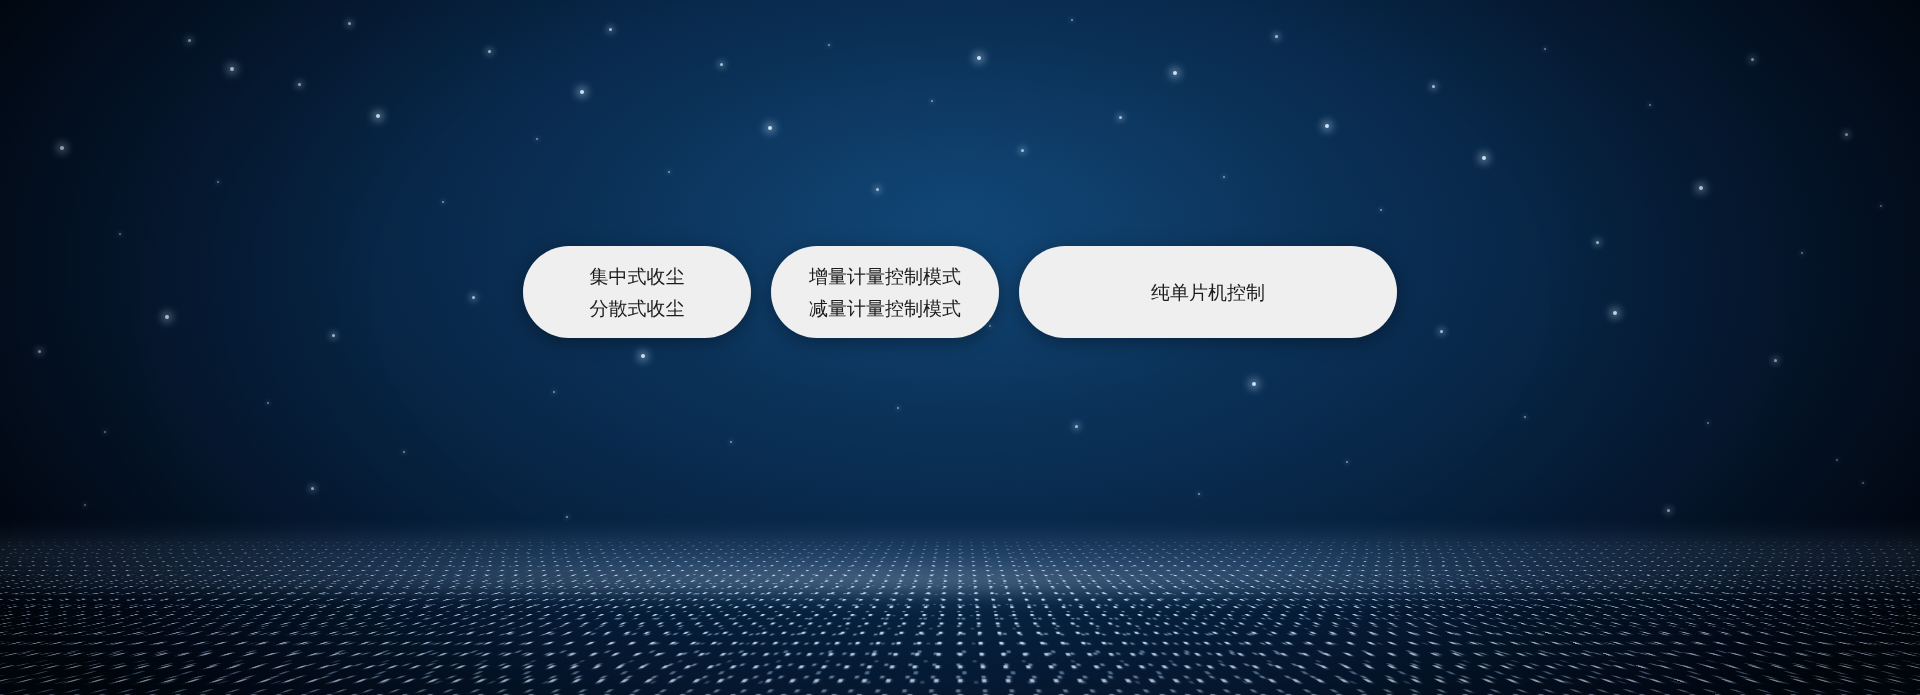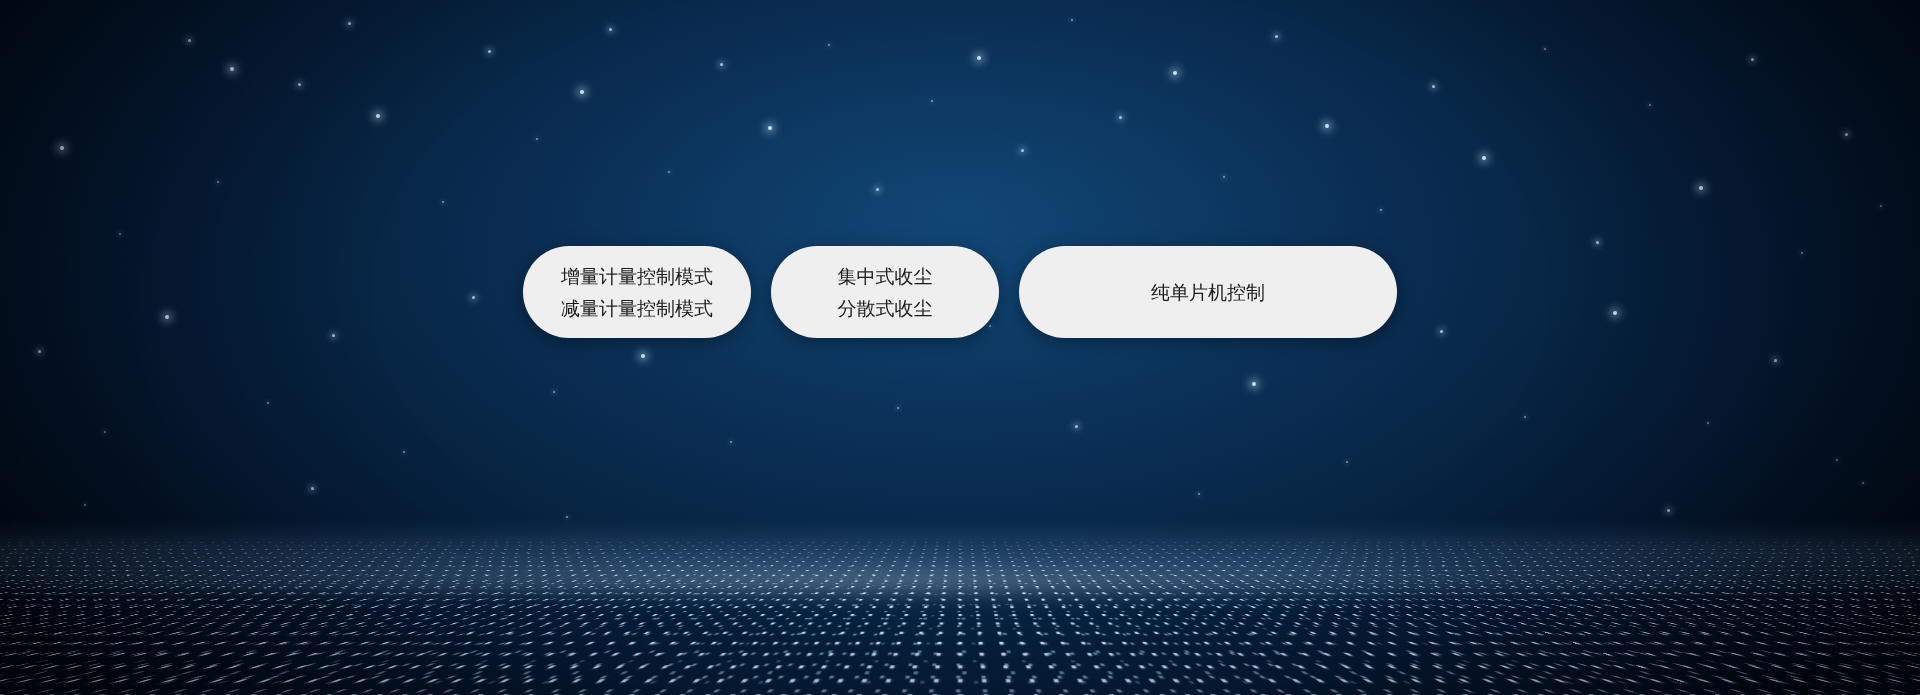--- a/index.html
+++ b/index.html
@@ -264,28 +264,28 @@
   <div class="vignette"></div>
 
   <div class="content">
 
 
 
 
     <div class="pills">
 
       <div class="pill">
+        <span class="pill-line">集中式收尘</span>
+        <span class="pill-line">分散式收尘</span>
+      </div>
+
+      <div class="pill">
         <span class="pill-line">增量计量控制模式</span>
         <span class="pill-line">减量计量控制模式</span>
       </div>
 
-      <div class="pill">
-        <span class="pill-line">集中式收尘</span>
-        <span class="pill-line">分散式收尘</span>
-      </div>
-
       <div class="pill wide">
         <span class="pill-line">纯单片机控制</span>
       </div>
 
     </div>
   </div>
 </div>
 
 </body></html>

